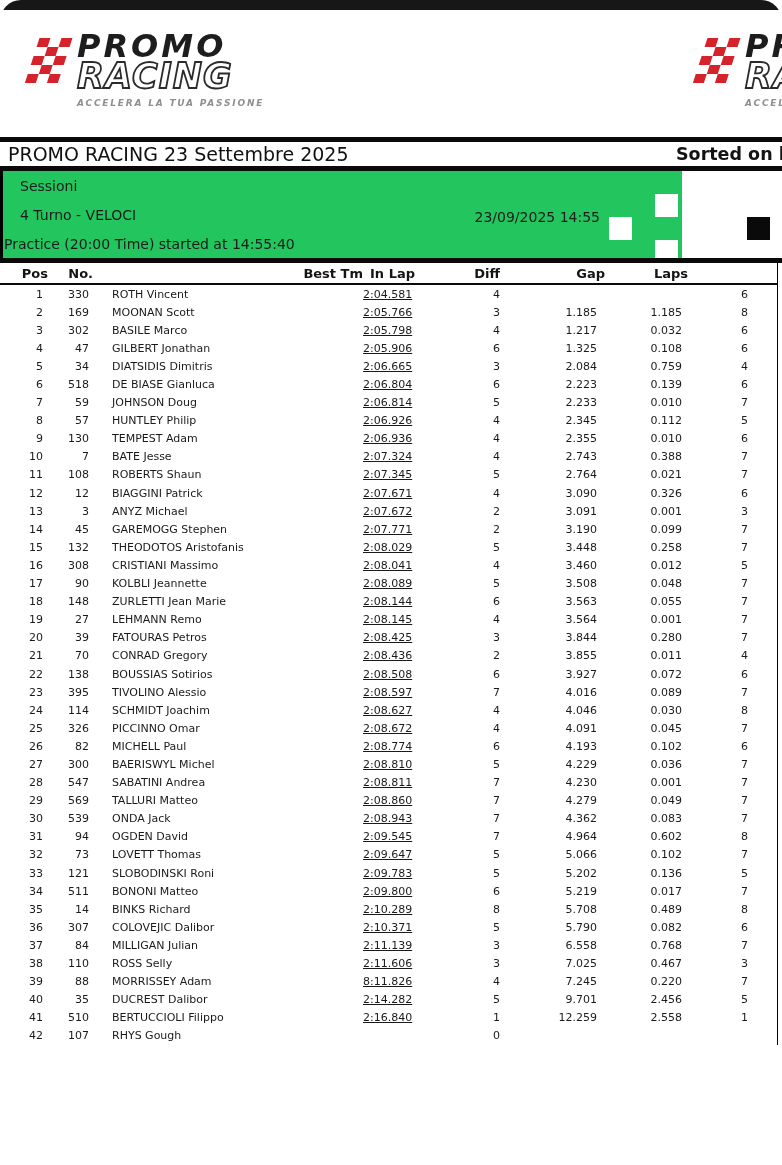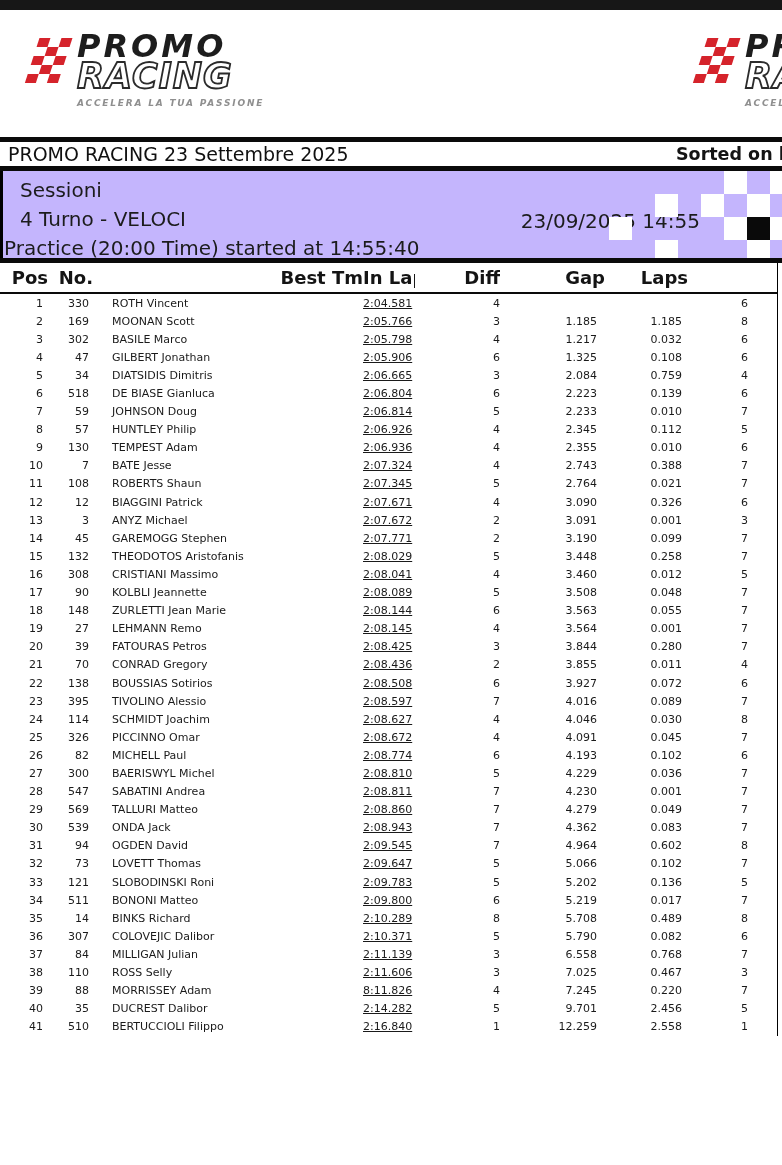--- a/index.html
+++ b/index.html
@@ -1,18 +1,18 @@
 <!DOCTYPE html>
 <html><head>
 <meta charset="utf-8">
 <style>
   html,body { margin:0; padding:0; background:#ffffff; }
   .page {
     position:relative; width:782px; height:1165px; background:#ffffff;
-    overflow:hidden; font-family:"DejaVu Sans","Liberation Sans",sans-serif; color:#141414;
+    overflow:hidden; font-family:"DejaVu Sans","Liberation Sans",sans-serif; color:#141414;border-radius:21px;
   }
   
   .top-bar { position:absolute; top:0; left:0; width:782px; height:10px; background:#171717; }
 
   
   .logo { position:absolute; top:33px; display:flex; gap:11px; align-items:flex-start; }
   .logo-left { left:32px; }
   .logo-right { left:700px; }
   .flag-icon { width:34px; height:46px; margin-top:5px; transform:skewX(-18deg);
     display:grid; grid-template-columns:repeat(3,11px); grid-auto-rows:9px; }
@@ -29,37 +29,37 @@
   .rule { position:absolute; left:0; width:782px; background:#0a0a0a; }
   .rule-a { top:137px; height:5px; }
   .rule-b { top:166px; height:5px; }
   .rule-c { top:258px; height:5px; }
   .doc-title { position:absolute; top:142px; left:8px; height:20px; line-height:24px;
     font-size:19px; color:#101010; white-space:nowrap; }
   .sorted-label { position:absolute; top:142px; left:676px; height:24px; line-height:24px;
     font-size:17.5px; font-weight:bold; white-space:nowrap; }
 
   
-  .session-box { position:absolute; top:171px; left:0; width:782px; height:87px;
-    background:#c4b5fd; border-left:3px solid #000; box-sizing:border-box; font-size:20px; color:#1c1c1c; }
+  .session-box { position:absolute; top:171px; left:0; width:682px; height:87px;
+    background:#22c55e; border-left:3px solid #000; box-sizing:border-box; font-size:14px; color:#1c1c1c; }
   .s-label    { position:absolute; top:7px;  left:17px; white-space:nowrap; }
   .s-circuit  { position:absolute; top:7px;  left:457px; white-space:nowrap; }
   .s-name     { position:absolute; top:36px; left:17px; white-space:nowrap; }
   .s-datetime { position:absolute; top:38px; right:82px; white-space:nowrap; }
   .s-practice { position:absolute; top:65px; left:1px; white-space:nowrap; }
   .flag-deco { position:absolute; top:0; left:606px; width:173px; height:87px; overflow:hidden; }
   .flag-cell { position:absolute; width:23px; height:23px; }
 
   
   .results-table { position:absolute; top:263px; left:0; width:777px;
     border-right:1px solid #000; box-sizing:content-box; }
   .thead, .trow { display:grid;
     grid-template-columns:48px 45px 270px 52px 85px 105px 83px 60px 29px;
     align-items:center; }
-  .thead { height:29px; font-weight:bold; font-size:18px; }
+  .thead { height:20px; font-weight:bold; font-size:13px; }
   .header-rule { height:2px; background:#0a0a0a; }
   .trow { height:18.1px; font-size:11px; color:#1a1a1a; }
   .cell, .hcell { text-align:right; white-space:nowrap; overflow:hidden; }
   .c-name { text-align:left; }
   .thead .c-name { padding-left:12px; }
   .trow  .c-name { padding-left:19px; }
   .trow .c-pos { padding-right:5px; }
   .trow .c-no { padding-right:4px; }
   .trow .c-besttm { padding-right:3px;text-decoration:underline; }
   .trow .c-diff { padding-right:8px; }
@@ -605,16 +605,27 @@
           <span class="cell c-pos">41</span>
           <span class="cell c-no">510</span>
           <span class="cell c-name">BERTUCCIOLI Filippo</span>
           <span class="cell c-besttm">2:16.840</span>
           <span class="cell c-inlap">1</span>
           <span class="cell c-diff">12.259</span>
           <span class="cell c-gap">2.558</span>
           <span class="cell c-laps">1</span>
           <span class="cell"></span>
         </div>
+        <div class="trow">
+          <span class="cell c-pos">42</span>
+          <span class="cell c-no">107</span>
+          <span class="cell c-name">RHYS Gough</span>
+          <span class="cell c-besttm"></span>
+          <span class="cell c-inlap">0</span>
+          <span class="cell c-diff"></span>
+          <span class="cell c-gap"></span>
+          <span class="cell c-laps"></span>
+          <span class="cell"></span>
+        </div>
       </div>
   </div>
 
 </div>
 
 </body></html>

